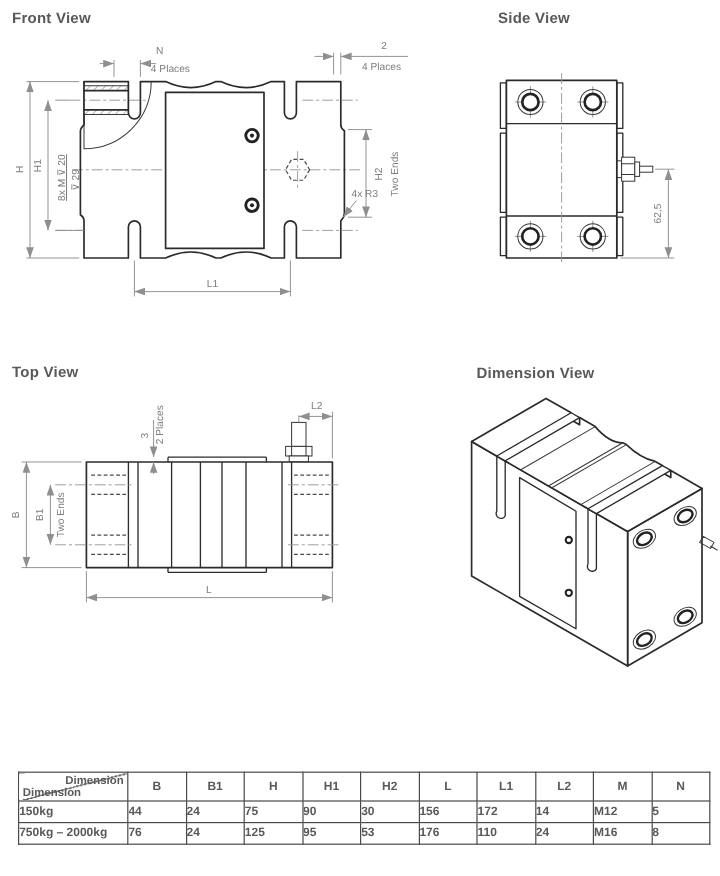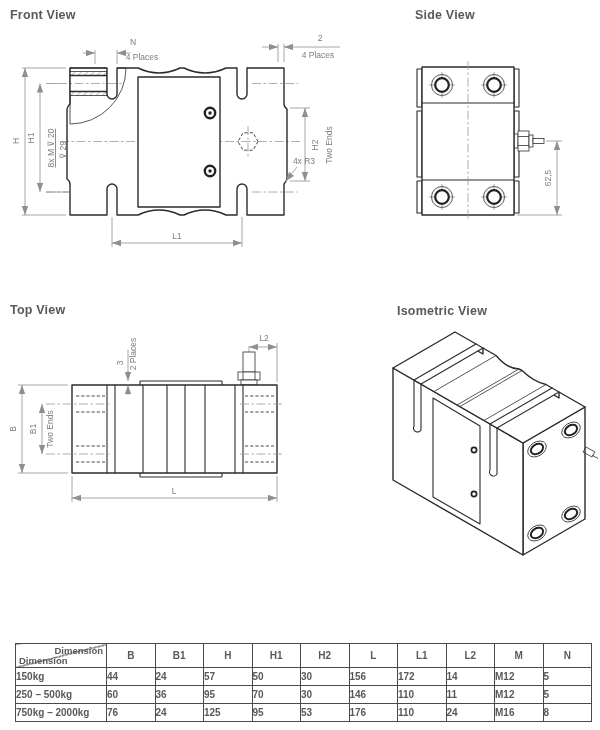--- a/index.html
+++ b/index.html
@@ -35,21 +35,21 @@
   th.diag .bl{position:absolute;bottom:1px;left:3px;font-size:9.5px;font-weight:bold;}
 </style>
 </head>
 <body>
 
 <div id="page">
 
   <div class="vtitle" style="left:10px;top:8px">Front View</div>
   <div class="vtitle" style="left:415px;top:8px">Side View</div>
   <div class="vtitle" style="left:10px;top:303px">Top View</div>
-  <div class="vtitle" style="left:397px;top:304px">Isometric View</div>
+  <div class="vtitle" style="left:397px;top:304px">Dimension View</div>
 
   <svg width="600" height="625" viewBox="0 0 600 625">
     <defs>
       <pattern id="hatch" width="4.5" height="4.5" patternUnits="userSpaceOnUse" patternTransform="rotate(45)">
         <rect width="4.5" height="4.5" fill="#fff"></rect>
         <line x1="0" y1="0" x2="0" y2="4.5" stroke="#606060" stroke-width="0.75"></line>
       </pattern>
       <marker id="ar" markerWidth="10" markerHeight="7" refX="9" refY="3.2" orient="auto-start-reverse" markerUnits="userSpaceOnUse">
         <path d="M0,0 L9,3.2 L0,6.4 Z" fill="#8f8f8f"></path>
       </marker>
@@ -268,39 +268,26 @@
           <th>L2</th>
           <th>M</th>
           <th>N</th>
         </tr>
     </thead>
     <tbody>
         <tr>
           <td>150kg</td>
           <td>44</td>
           <td>24</td>
-          <td>57</td>
-          <td>50</td>
+          <td>75</td>
+          <td>90</td>
           <td>30</td>
           <td>156</td>
           <td>172</td>
           <td>14</td>
-          <td>M12</td>
-          <td>5</td>
-        </tr>
-        <tr>
-          <td>250 – 500kg</td>
-          <td>60</td>
-          <td>36</td>
-          <td>95</td>
-          <td>70</td>
-          <td>30</td>
-          <td>146</td>
-          <td>110</td>
-          <td>11</td>
           <td>M12</td>
           <td>5</td>
         </tr>
         <tr>
           <td>750kg – 2000kg</td>
           <td>76</td>
           <td>24</td>
           <td>125</td>
           <td>95</td>
           <td>53</td>

